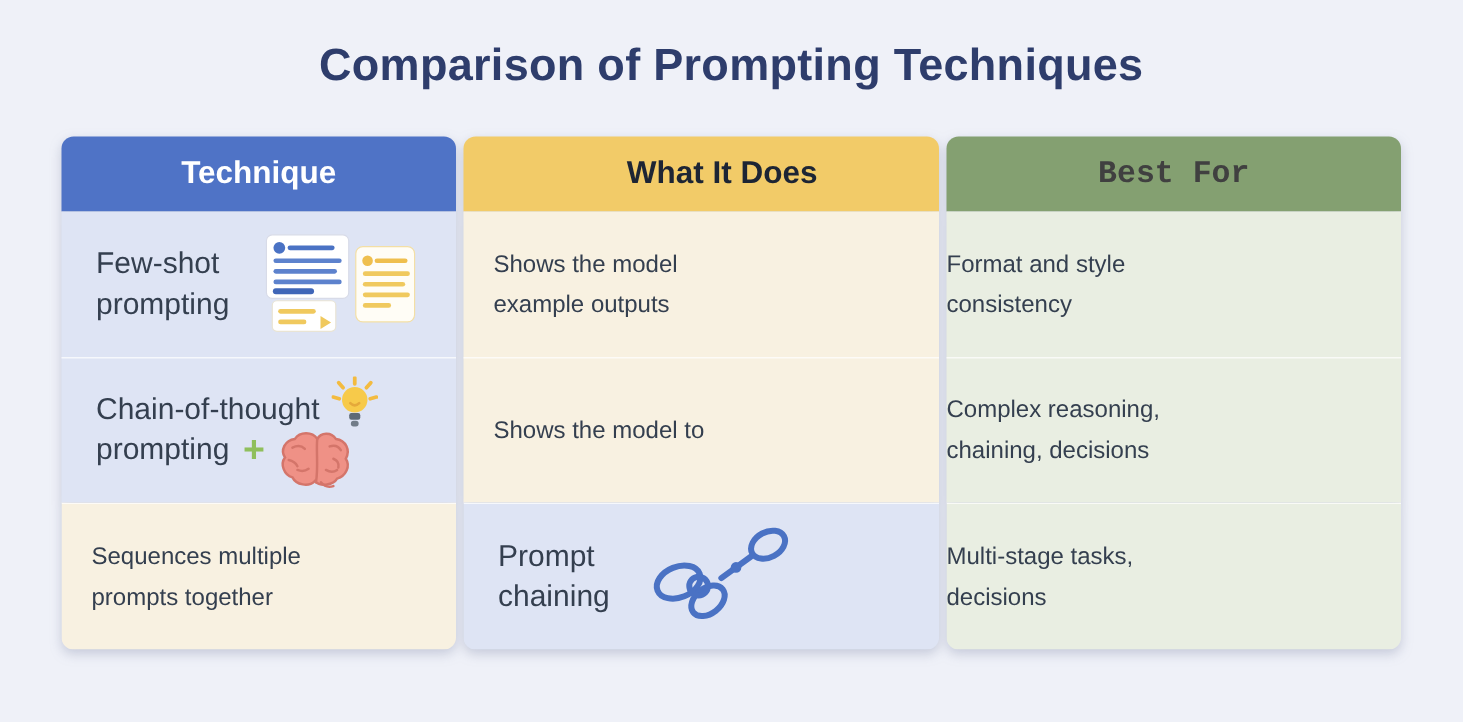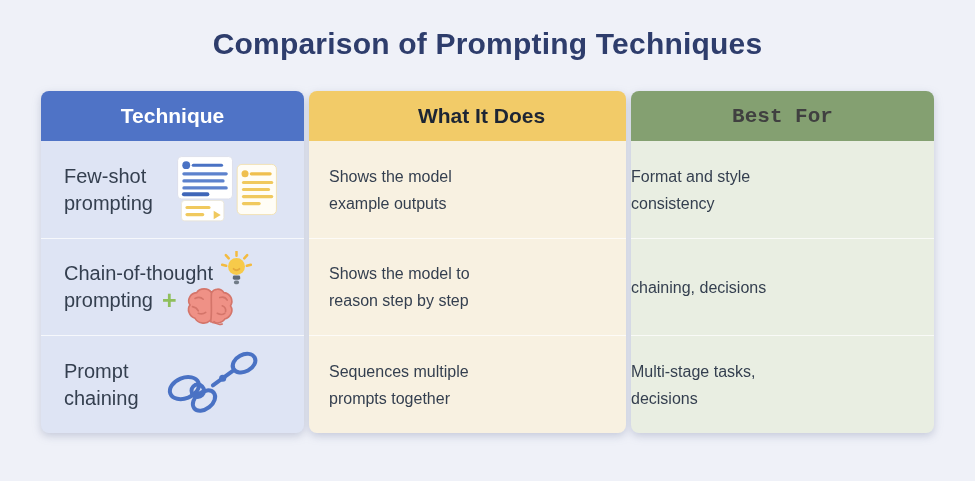--- a/index.html
+++ b/index.html
@@ -134,53 +134,53 @@
             <path d="M40 33 q5 3 9 0"></path>
             <path d="M36 43 q4 5 10 3"></path>
           </g>
         </svg>
       </div>
     </div>
   </div>
   <div class="cell col-what sep">
     <p class="celltext">
       <span class="line">Shows the model to</span>
-      <span class="line">reason step by step</span>
     </p>
   </div>
   <div class="cell col-best sep">
     <p class="celltext">
+      <span class="line">Complex reasoning,</span>
       <span class="line">chaining, decisions</span>
     </p>
   </div>
 
+  <div class="cell col-what sep bottom">
+    <p class="celltext">
+      <span class="line">Sequences multiple</span>
+      <span class="line">prompts together</span>
+    </p>
+  </div>
   <div class="cell col-technique sep bottom">
     <div class="tech-row">
       <div class="tech-lines">
         <span class="line">Prompt</span>
         <span class="line">chaining</span>
       </div>
       <svg class="chain-svg" width="100" height="73" viewBox="0 0 112 82">
         <g stroke="#4a72c4" stroke-width="4.5" fill="none" stroke-linecap="round">
           <ellipse cx="25" cy="45" rx="17" ry="11.5" transform="rotate(-22 25 45)"></ellipse>
           <ellipse cx="47" cy="59" rx="14" ry="9.5" transform="rotate(-38 47 59)"></ellipse>
           <circle cx="40" cy="48" r="7"></circle>
           <path d="M57 42 L79 26"></path>
           <ellipse cx="92" cy="17" rx="13.5" ry="9.5" transform="rotate(-28 92 17)"></ellipse>
         </g>
         <circle cx="68" cy="34" r="4" fill="#4a72c4"></circle>
       </svg>
     </div>
   </div>
-  <div class="cell col-what sep bottom">
-    <p class="celltext">
-      <span class="line">Sequences multiple</span>
-      <span class="line">prompts together</span>
-    </p>
-  </div>
   <div class="cell col-best sep bottom">
     <p class="celltext">
       <span class="line">Multi-stage tasks,</span>
       <span class="line">decisions</span>
     </p>
   </div>
 
 </div>
 
 </body></html>

